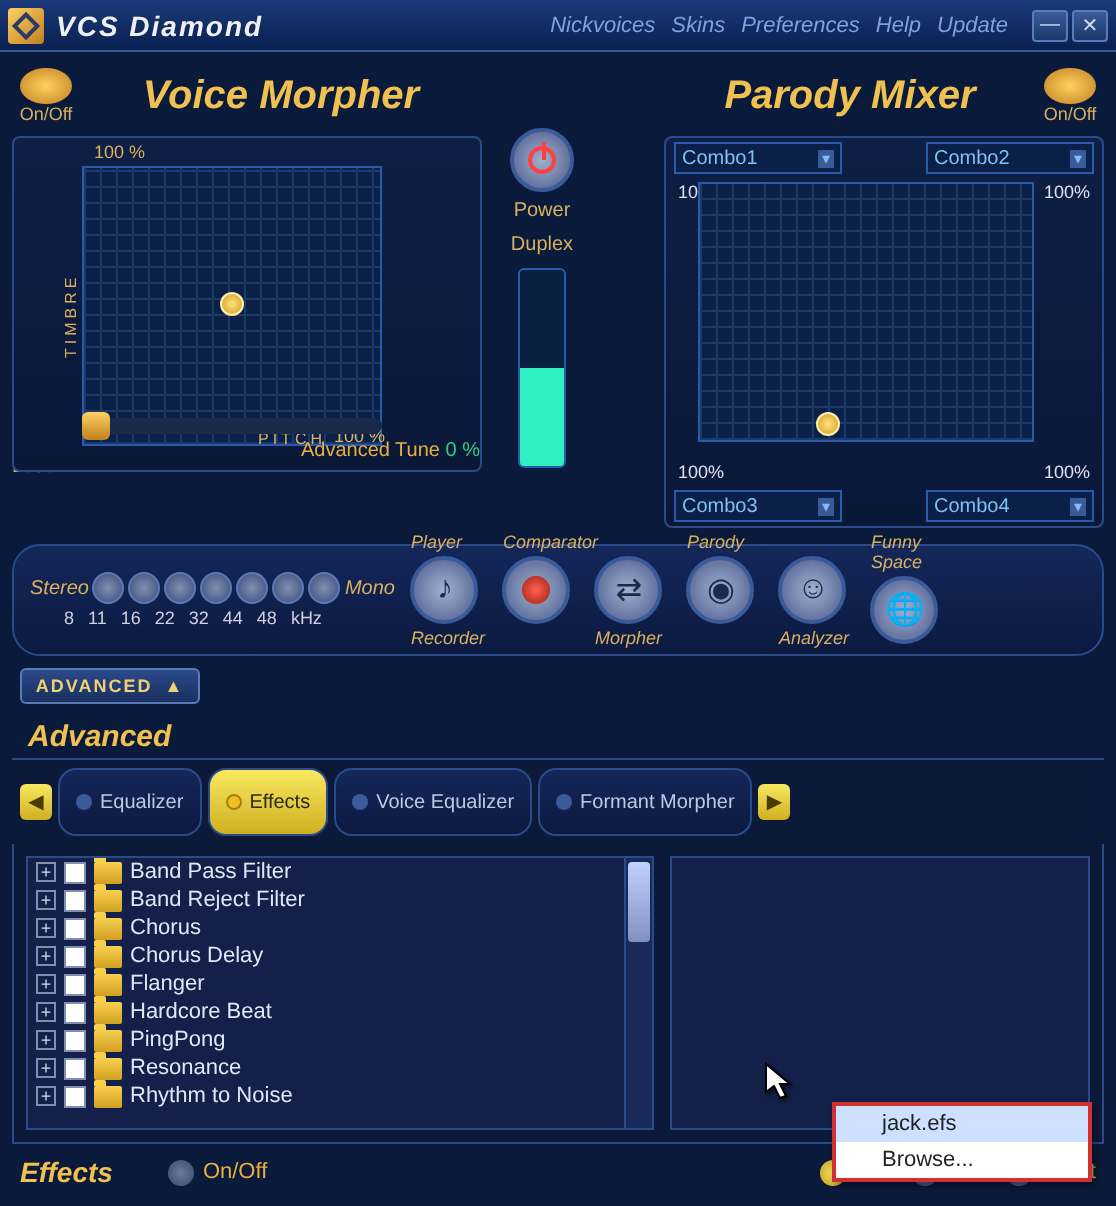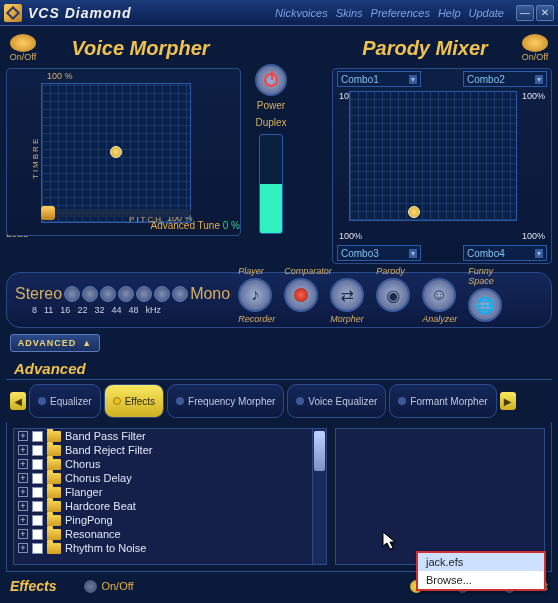--- a/index.html
+++ b/index.html
@@ -51,21 +51,21 @@
 .pct-lbl { position: absolute; font-size: 9px; color: #e0e0f0; }
 
 .side-btns { position: absolute; top: 168px; display: flex; flex-direction: column; gap: 6px; font-size: 10px; color: #d0b060; }
 .side-left { left: 6px; }
 .side-right { right: 6px; }
 .side-btns span { cursor: pointer; }
 
 .toolbar { margin: 8px 6px 0; padding: 4px 8px; background: linear-gradient(#14275a, #0c1a40); border-radius: 14px; border: 1px solid #2a4a8a; display: flex; align-items: center; height: 56px; }
 .stereo-row { display: flex; flex-direction: column; gap: 2px; }
 .knob-row { display: flex; gap: 2px; align-items: center; }
-.knob-row .klbl { font-size: 16px; color: #d8b060; }
+.knob-row .klbl { font-size: 10px; font-style: italic; color: #d8b060; }
 .knob { width: 16px; height: 16px; background: radial-gradient(#8090b0, #3a4a7a); border-radius: 50%; border: 1px solid #5a7aba; }
 .freq-row { display: flex; gap: 7px; font-size: 9px; color: #d0d0e0; margin-left: 17px; }
 .big-btn-group { display: flex; gap: 6px; margin-left: 8px; }
 .big-btn-col { display: flex; flex-direction: column; align-items: flex-start; gap: 2px; width: 40px; }
 .big-btn-col-lbl { font-size: 9px; font-style: italic; color: #d8b060; }
 .big-btn { width: 34px; height: 34px; background: radial-gradient(#a0b0d0, #4a5a8a); border-radius: 50%; border: 2px solid #3a5a9a; display: flex; align-items: center; justify-content: center; font-size: 16px; color: #1a2a4a; cursor: pointer; }
 .rec-dot { width: 14px; height: 14px; background: radial-gradient(#ff6050, #a02010); border-radius: 50%; }
 
 .adv-btn { margin: 6px 10px; width: 90px; height: 18px; background: linear-gradient(#2a4a8a, #1a3060); border: 1px solid #5a7aba; border-radius: 3px; color: #f0d070; font-size: 9px; font-weight: bold; letter-spacing: 1px; display: flex; align-items: center; justify-content: center; gap: 6px; cursor: pointer; }
 
@@ -92,21 +92,21 @@
 .footer { display: flex; align-items: center; padding: 6px 10px; gap: 8px; }
 .footer-title { font-style: italic; font-weight: bold; font-size: 14px; color: #f0c050; margin-right: 20px; }
 .foot-onoff { display: flex; align-items: center; gap: 4px; }
 .foot-btns { margin-left: auto; display: flex; gap: 6px; }
 .foot-btn { display: flex; align-items: center; gap: 3px; font-size: 11px; color: #d8b860; cursor: pointer; }
 .foot-dot { width: 13px; height: 13px; border-radius: 50%; }
 .foot-dot.on { background: radial-gradient(#f8e060, #c0a020); }
 .foot-dot.off { background: radial-gradient(#6a7a9a, #3a4a6a); }
 
 .context-menu { position: absolute; right: 12px; bottom: 12px; width: 130px; background: #fff; border: 2px solid #d03030; font-size: 11px; color: #222; box-shadow: 2px 2px 4px rgba(0,0,0,0.4); z-index: 100; }
-.context-menu div { padding: 3px 8px; }
+.context-menu div { padding: 3px 23px; }
 .context-menu .sel { background: #cde0ff; }
 .cursor { position: absolute; bottom: 52px; right: 160px; width: 16px; height: 20px; z-index: 99; }
 .cursor svg { filter: drop-shadow(1px 1px 1px rgba(0,0,0,0.6)); }
 </style>
 </head>
 <body>
 
 <div class="titlebar">
   <div class="logo"></div>
   <div class="app-title">VCS Diamond</div>
@@ -274,24 +274,20 @@
     <div class="tab">
         <div class="tab-dot"></div>
         <span>Equalizer</span>
       </div>
     <div class="tab active">
         <div class="tab-dot"></div>
         <span>Effects</span>
       </div>
     <div class="tab">
         <div class="tab-dot"></div>
-        <span>Frequency Morpher</span>
-      </div>
-    <div class="tab">
-        <div class="tab-dot"></div>
         <span>Voice Equalizer</span>
       </div>
     <div class="tab">
         <div class="tab-dot"></div>
         <span>Formant Morpher</span>
       </div>
     <div class="tab-arrow">▶</div>
   </div>
   <div class="effects-body">
     <div class="effects-list">

